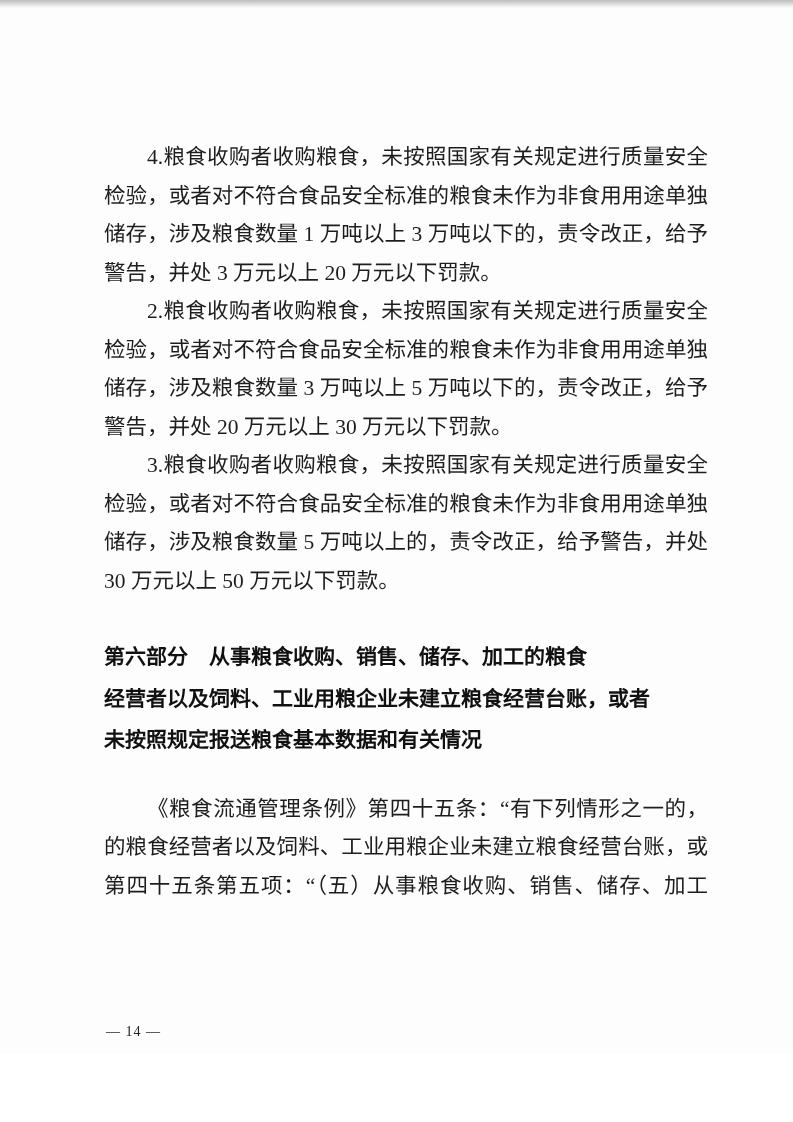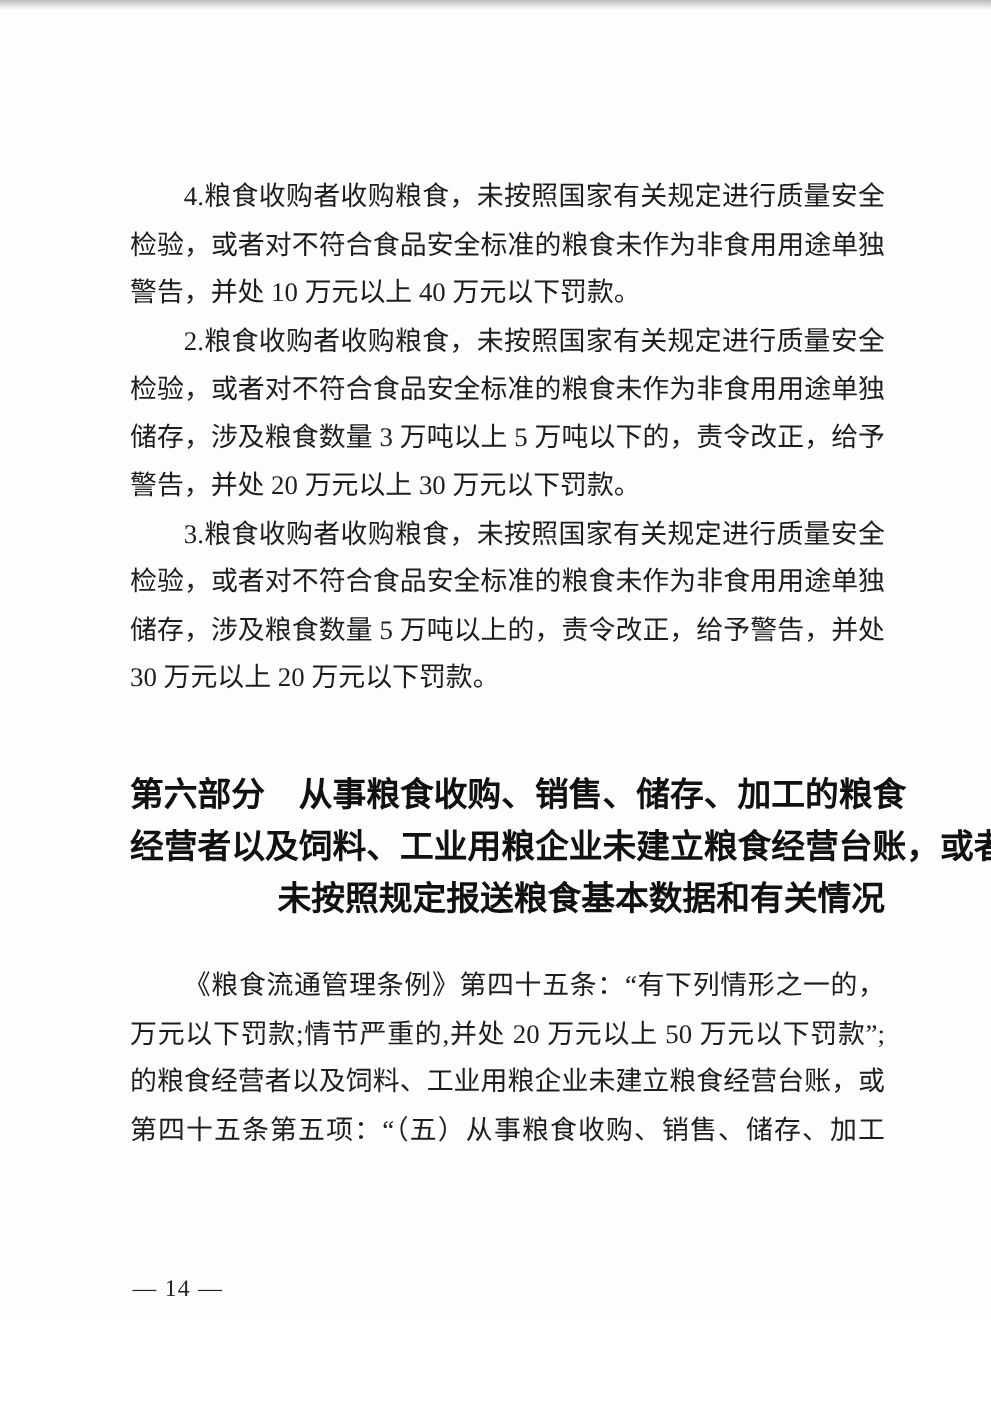--- a/index.html
+++ b/index.html
@@ -33,80 +33,80 @@
   .line {
     font-size: 21.5px;
     line-height: 38.5px;
     height: 38.5px;
     white-space: nowrap;
     text-align: justify;
   }
   .line.fill { text-align-last: justify; }
   .line.indent { text-indent: 2em; }
   .heading {
-    margin: 54px 0 29px 0;
+    margin: 36px 0 29px 0;
     padding: 0;
-    text-align: right;
+    text-align: left;
     font-family: "Liberation Sans", "DejaVu Sans", sans-serif;
     font-weight: bold;
-    font-size: 27px;
+    font-size: 21px;
     color: #111111;
   }
   .heading .hline {
     line-height: 41.5px;
     white-space: nowrap;
   }
   .pageno {
     position: absolute;
     left: 106px;
     top: 1020px;
-    font-size: 19px;
+    font-size: 14px;
     line-height: 24px;
     letter-spacing: 1px;
     color: #222222;
   }
 </style>
 </head>
 <body>
 
 <div class="page">
 
   <div class="scan-edge"></div>
 
   <main class="content">
 
     <section class="para">
       <div class="line indent fill">4.粮食收购者收购粮食，未按照国家有关规定进行质量安全</div>
       <div class="line fill">检验，或者对不符合食品安全标准的粮食未作为非食用用途单独</div>
-      <div class="line">警告，并处 10 万元以上 40 万元以下罚款。</div>
+      <div class="line fill">储存，涉及粮食数量 1 万吨以上 3 万吨以下的，责令改正，给予</div>
+      <div class="line">警告，并处 3 万元以上 20 万元以下罚款。</div>
     </section>
 
     <section class="para">
       <div class="line indent fill">2.粮食收购者收购粮食，未按照国家有关规定进行质量安全</div>
       <div class="line fill">检验，或者对不符合食品安全标准的粮食未作为非食用用途单独</div>
       <div class="line fill">储存，涉及粮食数量 3 万吨以上 5 万吨以下的，责令改正，给予</div>
       <div class="line">警告，并处 20 万元以上 30 万元以下罚款。</div>
     </section>
 
     <section class="para">
       <div class="line indent fill">3.粮食收购者收购粮食，未按照国家有关规定进行质量安全</div>
       <div class="line fill">检验，或者对不符合食品安全标准的粮食未作为非食用用途单独</div>
       <div class="line fill">储存，涉及粮食数量 5 万吨以上的，责令改正，给予警告，并处</div>
-      <div class="line">30 万元以上 20 万元以下罚款。</div>
+      <div class="line">30 万元以上 50 万元以下罚款。</div>
     </section>
 
     <h2 class="heading">
       <div class="hline">第六部分　从事粮食收购、销售、储存、加工的粮食</div>
       <div class="hline">经营者以及饲料、工业用粮企业未建立粮食经营台账，或者</div>
       <div class="hline">未按照规定报送粮食基本数据和有关情况</div>
     </h2>
 
     <section class="para">
       <div class="line indent fill">《粮食流通管理条例》第四十五条：“有下列情形之一的，</div>
-      <div class="line fill">万元以下罚款;情节严重的,并处 20 万元以上 50 万元以下罚款”;</div>
       <div class="line fill">的粮食经营者以及饲料、工业用粮企业未建立粮食经营台账，或</div>
       <div class="line fill">第四十五条第五项：“（五）从事粮食收购、销售、储存、加工</div>
     </section>
 
   </main>
 
   <footer class="pageno">— 14 —</footer>
 
 </div>
 

